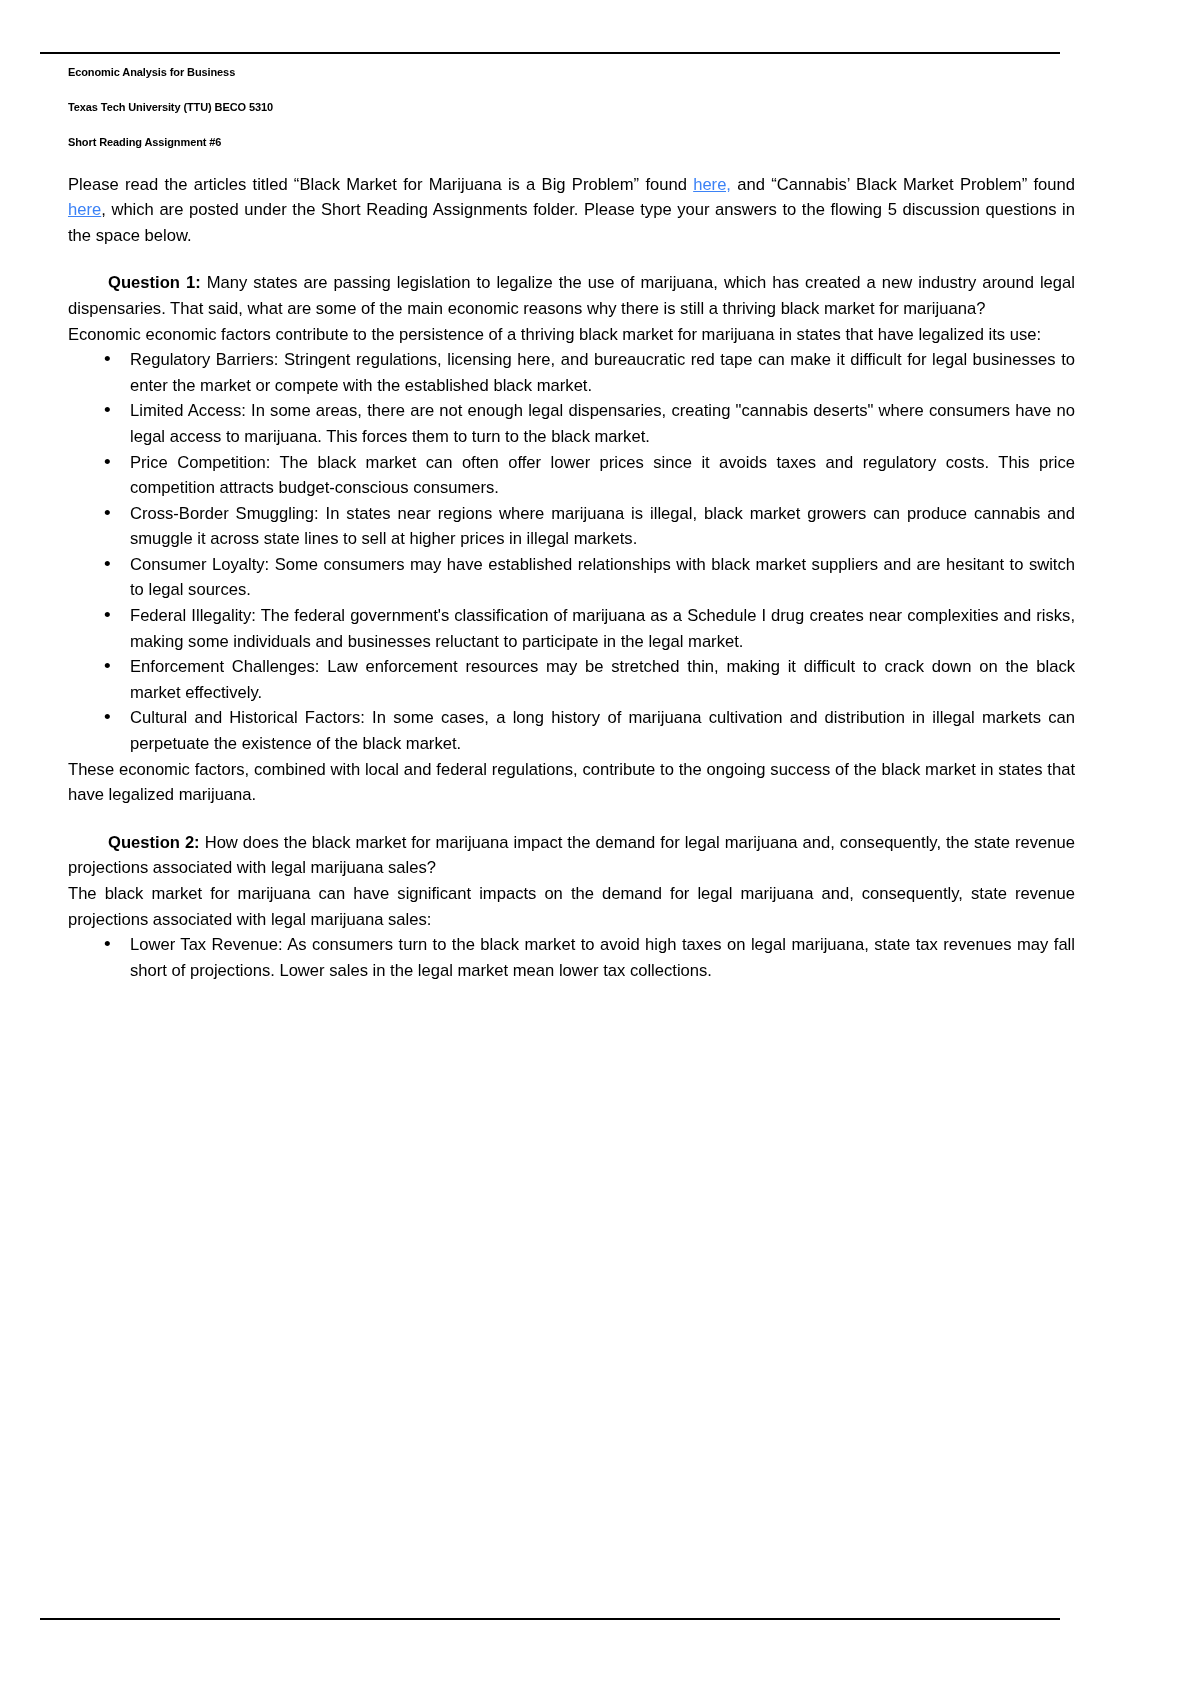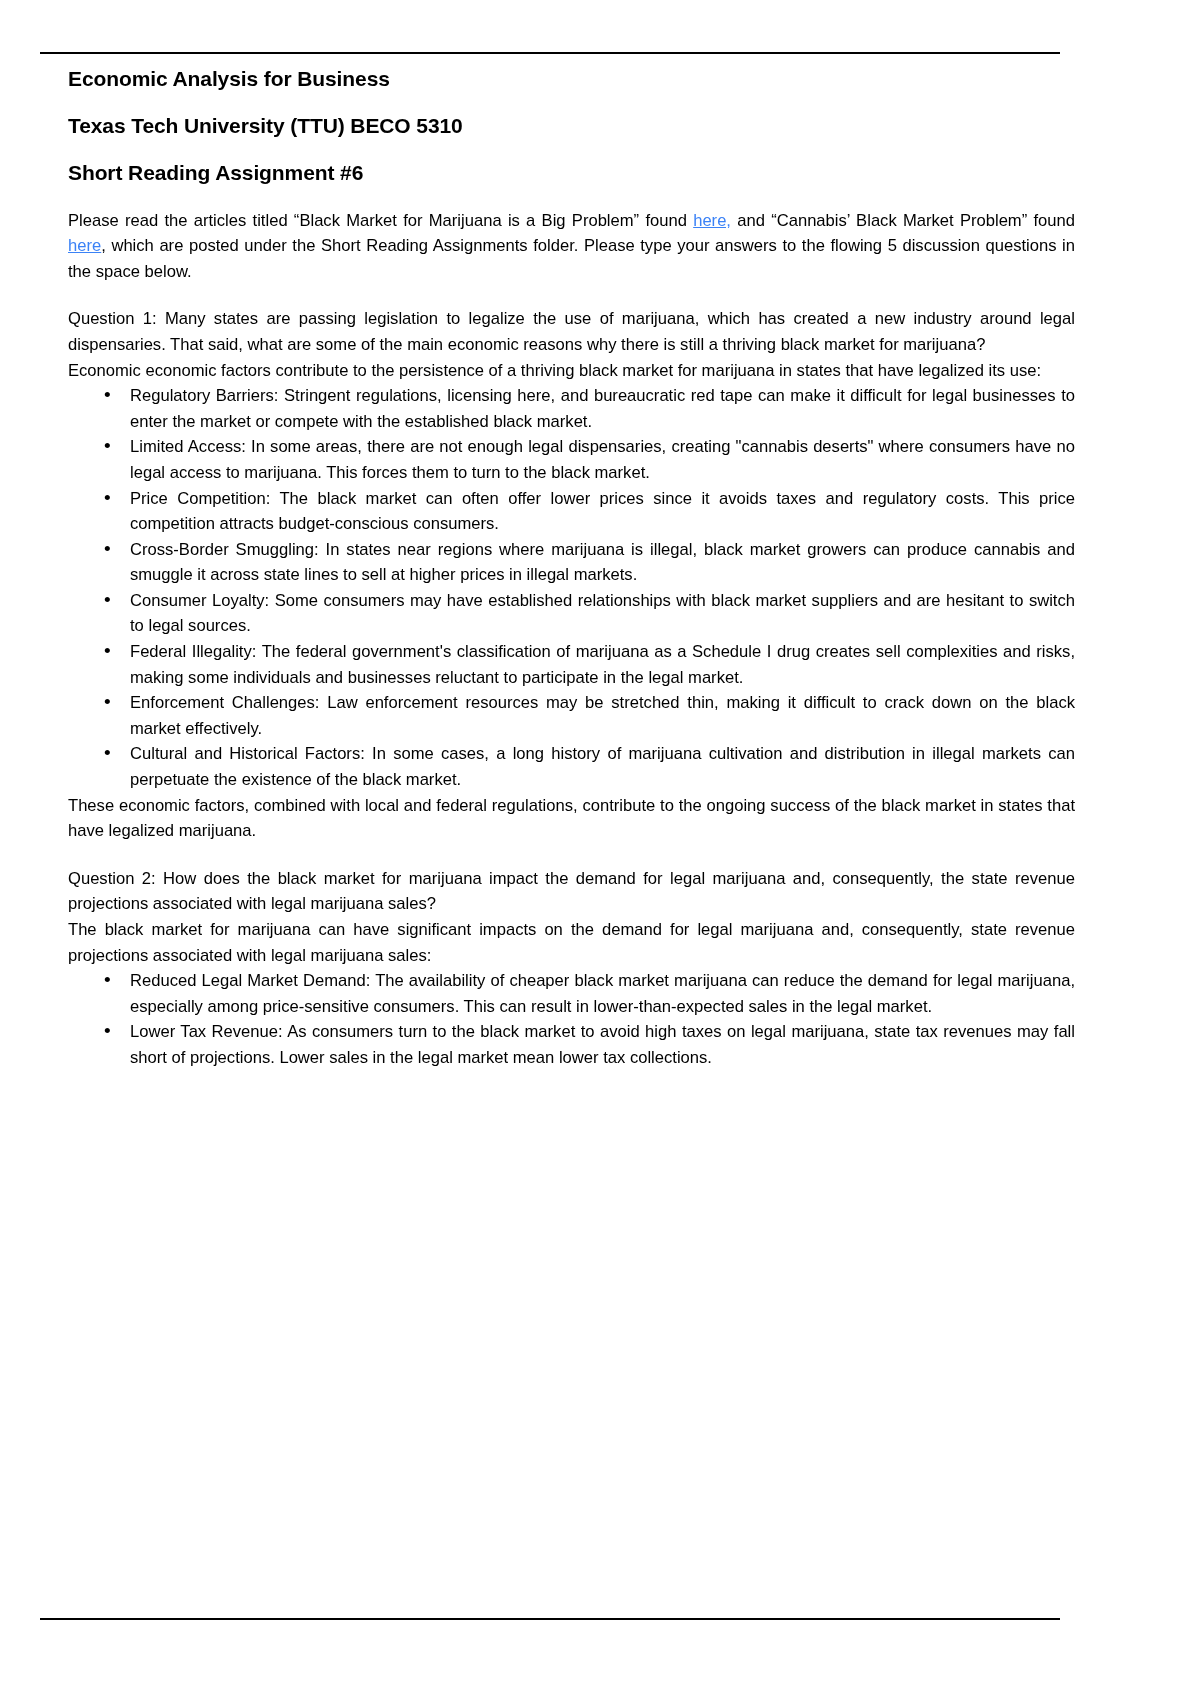--- a/index.html
+++ b/index.html
@@ -35,36 +35,37 @@
 
   .content {
     position: absolute;
     left: 68px;
     top: 66px;
     width: 1007px;
   }
 
   .heading {
     font-weight: bold;
-    font-size: 21px;
+    font-size: 11px;
     line-height: 1.2;
     margin: 0 0 0 0;
     letter-spacing: -0.1px;
   }
   .sp-22 { height: 22px; }
 
   p.body {
     margin: 0;
     font-size: 16.6px;
     line-height: 25.6px;
     text-align: justify;
     text-justify: inter-word;
   }
   .q-label {
-    font-weight: normal;
+    font-weight: bold;
+    margin-left: 40px;
   }
   .ital { }
   a.link {
     color: #3b82f6;
     text-decoration: underline;
   }
   ul.bullets {
     margin: 0;
     padding: 0 0 0 0;
     list-style: none;
@@ -110,31 +111,30 @@
 
     <p class="body"><span class="q-label">Question 1:</span><span> Many states are passing legislation to legalize the use of marijuana, which has created a new industry around legal dispensaries. That said, what are some of the main economic reasons why there is still a thriving black market for marijuana?</span></p>
     <p class="body">Economic economic factors contribute to the persistence of a thriving black market for marijuana in states that have legalized its use:</p>
 
     <ul class="bullets">
       <li>Regulatory Barriers: Stringent regulations, licensing here, and bureaucratic red tape can make it difficult for legal businesses to enter the market or compete with the established black market.</li>
       <li>Limited Access: In some areas, there are not enough legal dispensaries, creating "cannabis deserts" where consumers have no legal access to marijuana. This forces them to turn to the black market.</li>
       <li>Price Competition: The black market can often offer lower prices since it avoids taxes and regulatory costs. This price competition attracts budget-conscious consumers.</li>
       <li>Cross-Border Smuggling: In states near regions where marijuana is illegal, black market growers can produce cannabis and smuggle it across state lines to sell at higher prices in illegal markets.</li>
       <li>Consumer Loyalty: Some consumers may have established relationships with black market suppliers and are hesitant to switch to legal sources.</li>
-      <li>Federal Illegality: The federal government's classification of marijuana as a Schedule I drug creates sell complexities and risks, making some individuals and businesses reluctant to participate in the legal market.</li>
+      <li>Federal Illegality: The federal government's classification of marijuana as a Schedule I drug creates near complexities and risks, making some individuals and businesses reluctant to participate in the legal market.</li>
       <li>Enforcement Challenges: Law enforcement resources may be stretched thin, making it difficult to crack down on the black market effectively.</li>
       <li>Cultural and Historical Factors: In some cases, a long history of marijuana cultivation and distribution in illegal markets can perpetuate the existence of the black market.</li>
     </ul>
 
     <p class="body">These economic factors, combined with local and federal regulations, contribute to the ongoing success of the black market in states that have legalized marijuana.</p>
 
     <div class="sp-22"></div>
 
     <p class="body"><span class="q-label">Question 2:</span><span> How does the black market for marijuana impact the demand for legal marijuana and, consequently, the state revenue projections associated with legal marijuana sales?</span></p>
     <p class="body">The black market for marijuana can have significant impacts on the demand for legal marijuana and, consequently, state revenue projections associated with legal marijuana sales:</p>
 
     <ul class="bullets">
-      <li>Reduced Legal Market Demand: The availability of cheaper black market marijuana can reduce the demand for legal marijuana, especially among price-sensitive consumers. This can result in lower-than-expected sales in the legal market.</li>
       <li>Lower Tax Revenue: As consumers turn to the black market to avoid high taxes on legal marijuana, state tax revenues may fall short of projections. Lower sales in the legal market mean lower tax collections.</li>
     </ul>
 
   </div>
 </div>
 
 </body></html>

